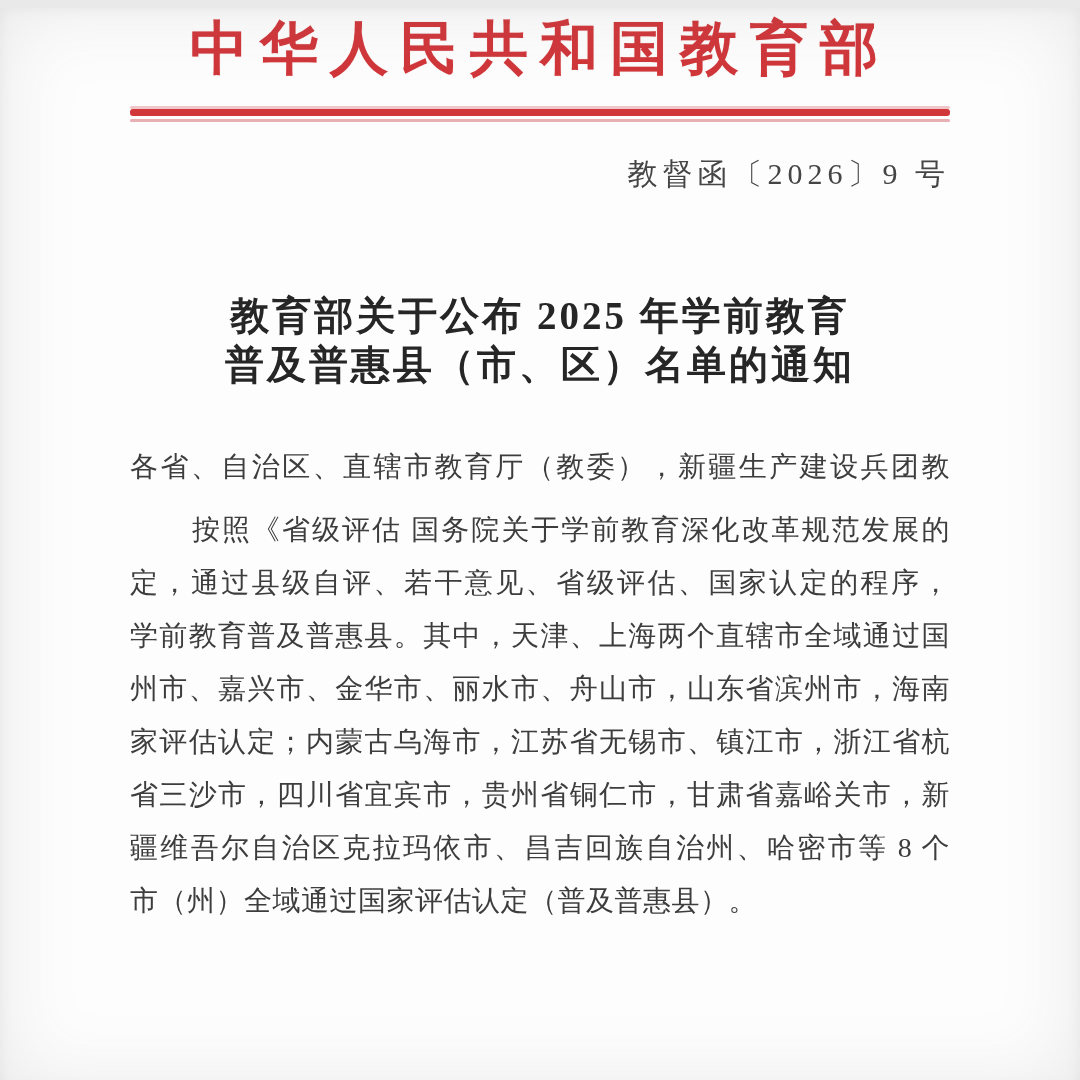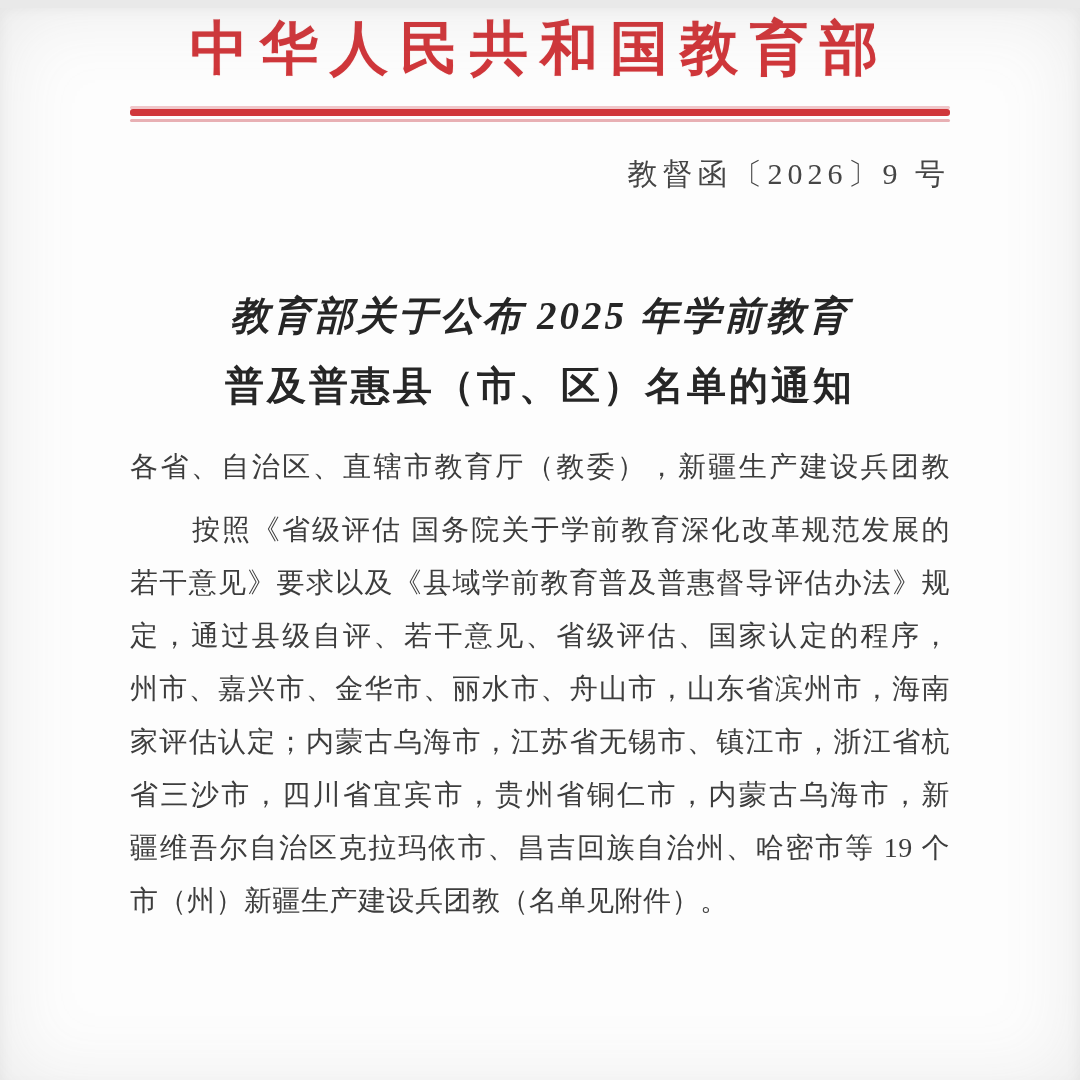--- a/index.html
+++ b/index.html
@@ -35,22 +35,22 @@
     white-space:nowrap;
   }
   .notice-title{
     position:absolute;left:0;width:100%;
     text-align:center;
     font-size:39px;font-weight:700;
     color:var(--title);
     letter-spacing:3px;
     white-space:nowrap;
   }
-  .notice-title.line1{top:281px;font-style:italic;}
-  .notice-title.line2{top:351px;}
+  .notice-title.line1{top:281px;}
+  .notice-title.line2{top:330px;}
   .body-wrap{
     position:absolute;top:432px;left:130px;width:820px;
     color:var(--body);
   }
   .body-line{
     height:53px;line-height:53px;
     font-size:28px;
     letter-spacing:0.5px;
   }
   .body-line.just{text-align:justify;text-align-last:justify;}
@@ -70,22 +70,22 @@
 
   <div class="doc-number">教督函〔2026〕9 号</div>
 
   <div class="notice-title line1">教育部关于公布 2025 年学前教育</div>
 
   <div class="notice-title line2">普及普惠县（市、区）名单的通知</div>
 
   <div class="body-wrap">
       <div class="body-line just">各省、自治区、直辖市教育厅（教委），新疆生产建设兵团教</div>
       <div class="body-line just indent para-gap">按照《省级评估 国务院关于学前教育深化改革规范发展的</div>
-      <div class="body-line just">若干意见》要求以及《县域学前教育普及普惠督导评估办法》规</div>
       <div class="body-line just">定，通过县级自评、若干意见、省级评估、国家认定的程序，</div>
+      <div class="body-line just">学前教育普及普惠县。其中，天津、上海两个直辖市全域通过国</div>
       <div class="body-line just">州市、嘉兴市、金华市、丽水市、舟山市，山东省滨州市，海南</div>
       <div class="body-line just">家评估认定；内蒙古乌海市，江苏省无锡市、镇江市，浙江省杭</div>
-      <div class="body-line just">省三沙市，四川省宜宾市，贵州省铜仁市，内蒙古乌海市，新</div>
-      <div class="body-line just">疆维吾尔自治区克拉玛依市、昌吉回族自治州、哈密市等 19 个</div>
-      <div class="body-line">市（州）新疆生产建设兵团教（名单见附件）。</div>
+      <div class="body-line just">省三沙市，四川省宜宾市，贵州省铜仁市，甘肃省嘉峪关市，新</div>
+      <div class="body-line just">疆维吾尔自治区克拉玛依市、昌吉回族自治州、哈密市等 8 个</div>
+      <div class="body-line">市（州）全域通过国家评估认定（普及普惠县）。</div>
     </div>
 
 </div>
 
 </body></html>

